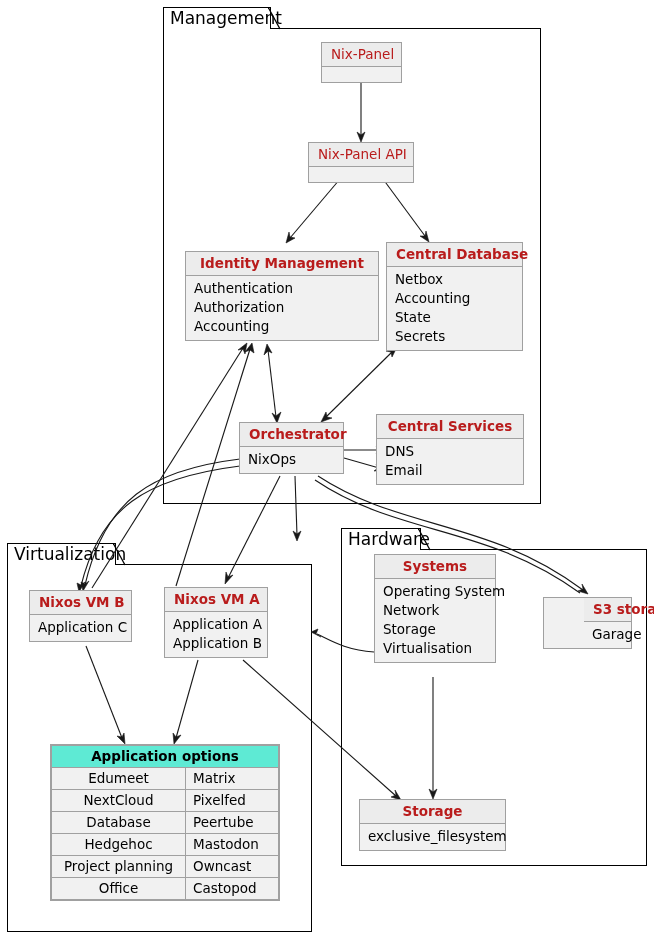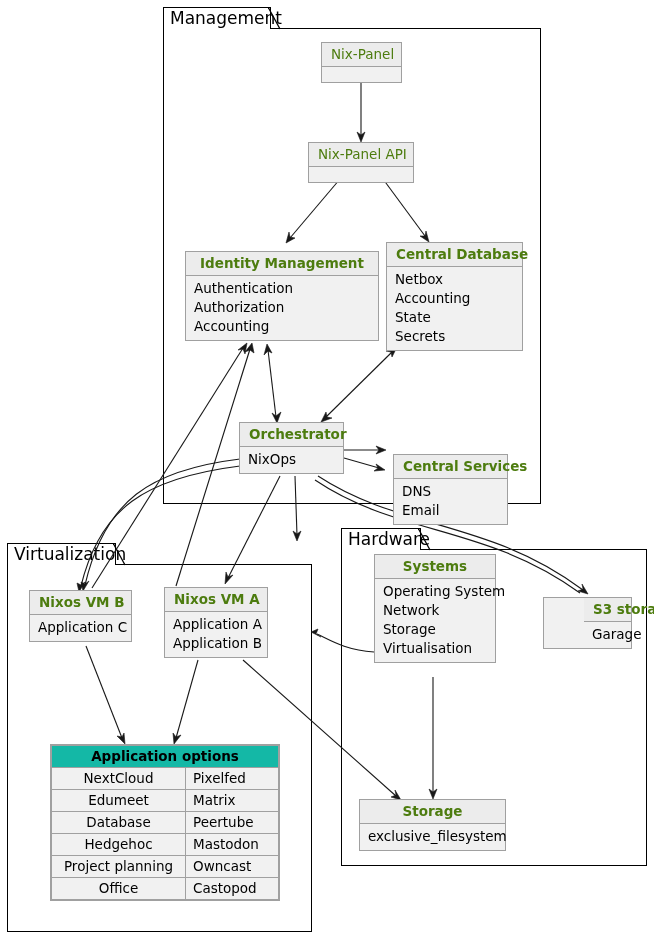--- a/index.html
+++ b/index.html
@@ -60,21 +60,21 @@
     border: 1px solid #A0A0A0;
     background: #F1F1F1;
     z-index: 5;
   }
   .node-title {
     box-sizing: border-box;
     background: #ECECEC;
     border-bottom: 1px solid #A0A0A0;
     text-align: center;
     font-size: 13.5px;
-    color: #4d7c0f;
+    color: #b91c1c;
     padding: 3px 9px 4px 9px;
     white-space: nowrap;
   }
   .node-title.bold { font-weight: bold; }
   .node-body {
     box-sizing: border-box;
     padding: 3px 8px 4px 8px;
     font-size: 13.5px;
     color: #000000;
     line-height: 19px;
@@ -95,21 +95,21 @@
     border: 1px solid #A0A0A0;
     font-size: 13.5px;
     color: #000000;
     padding: 2px 7px 3px 7px;
     white-space: nowrap;
     background: #F1F1F1;
   }
   .tbl td.hdr {
     font-weight: bold;
     text-align: center;
-    background: #14b8a6;
+    background: #5eead4;
   }
   .tbl td.c-left { text-align: center; width: 119px; }
   .tbl td.c-right { text-align: left; width: 78px; }
   
   #edges {
     position: absolute;
     left: 0; top: 0;
     width: 654px; height: 939px;
     z-index: 4;
     pointer-events: none;
@@ -284,21 +284,21 @@
     </div>
   </div>
 
   <div class="node" style="left:239px; top:422px; width:105px;">
     <div class="node-title bold">Orchestrator</div>
     <div class="node-body">
       <div>NixOps</div>
     </div>
   </div>
 
-  <div class="node" style="left:393px; top:414px; width:115px;margin-top:40px;">
+  <div class="node" style="left:376px; top:414px; width:148px;">
     <div class="node-title bold">Central Services</div>
     <div class="node-body">
       <div>DNS</div>
       <div>Email</div>
     </div>
   </div>
 
   <div class="node" style="left:29px; top:590px; width:103px;">
     <div class="node-title bold">Nixos VM B</div>
     <div class="node-body">
@@ -338,28 +338,28 @@
     </div>
   </div>
 
   <div class="tbl" style="left:50px; top:744px;">
     <table>
       <tbody>
           <tr>
         <td class="hdr" colspan="2">Application options</td>
       </tr>
       <tr>
+        <td class="c-left">Edumeet</td>
+        <td class="c-right">Matrix</td>
+      </tr>
+      <tr>
         <td class="c-left">NextCloud</td>
         <td class="c-right">Pixelfed</td>
       </tr>
       <tr>
-        <td class="c-left">Edumeet</td>
-        <td class="c-right">Matrix</td>
-      </tr>
-      <tr>
         <td class="c-left">Database</td>
         <td class="c-right">Peertube</td>
       </tr>
       <tr>
         <td class="c-left">Hedgehoc</td>
         <td class="c-right">Mastodon</td>
       </tr>
       <tr>
         <td class="c-left">Project planning</td>
         <td class="c-right">Owncast</td>

